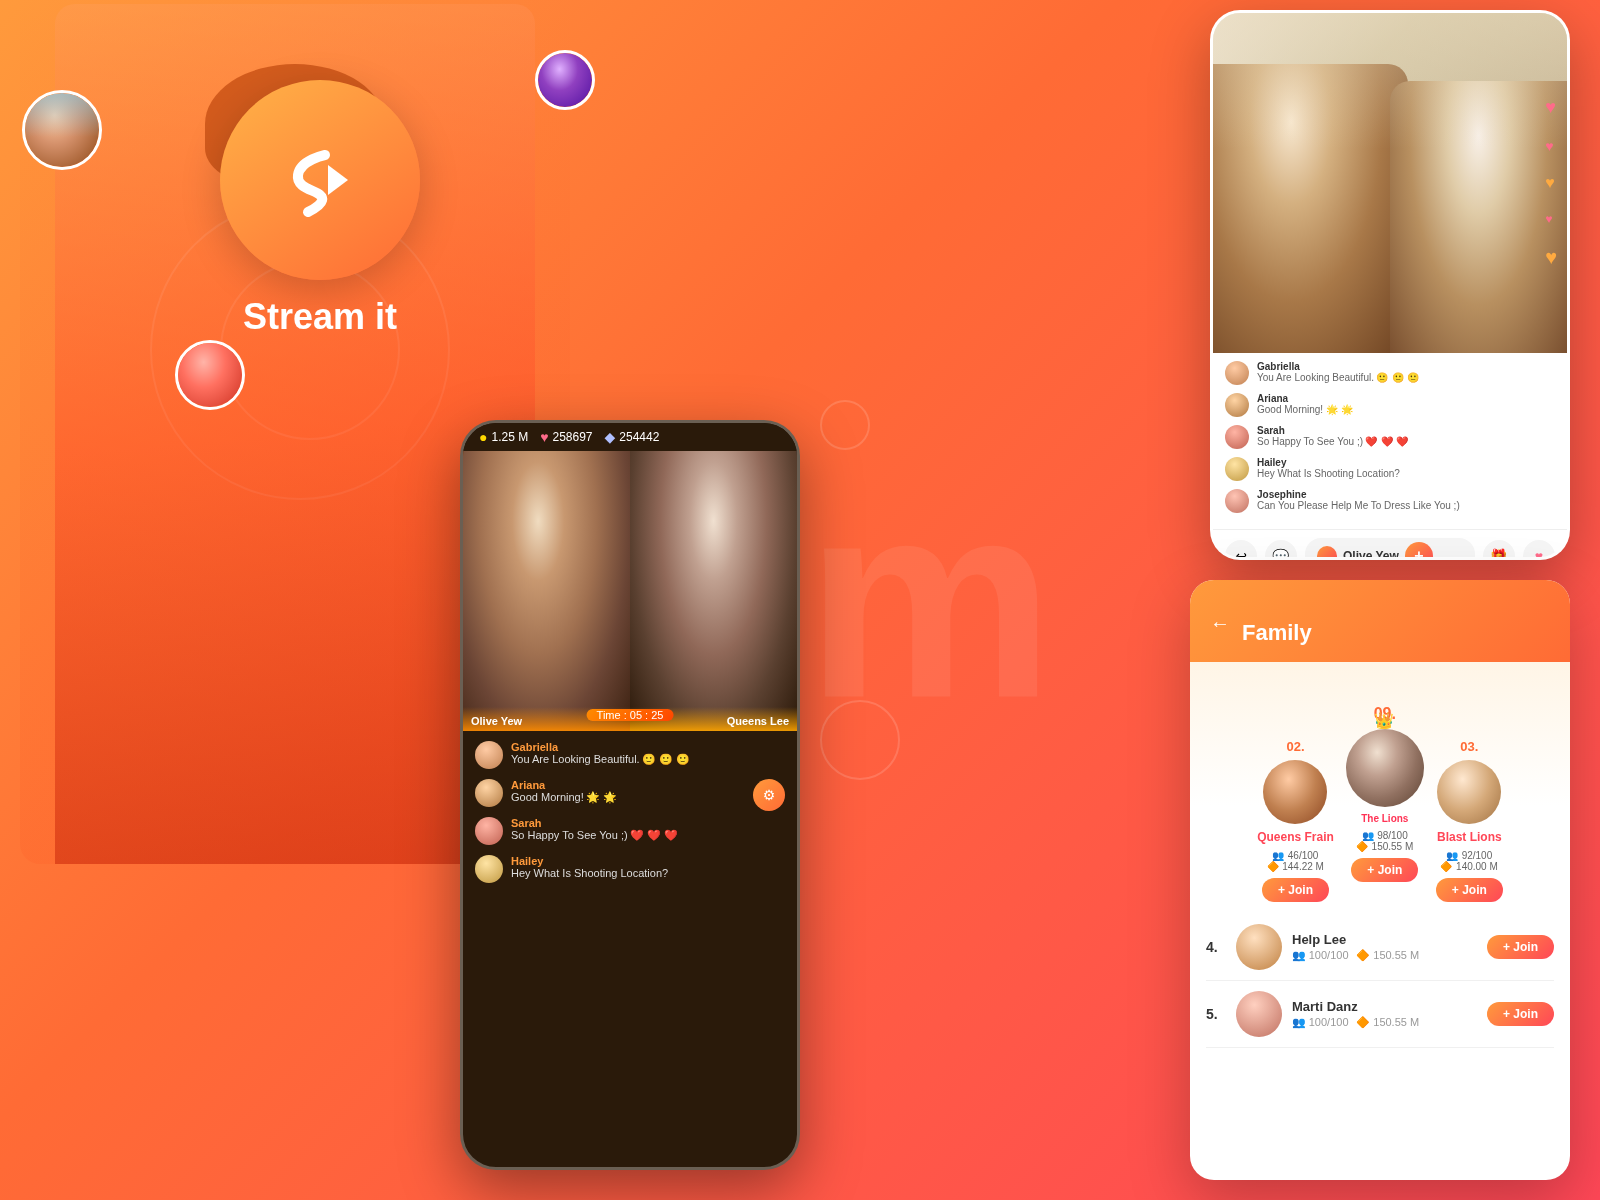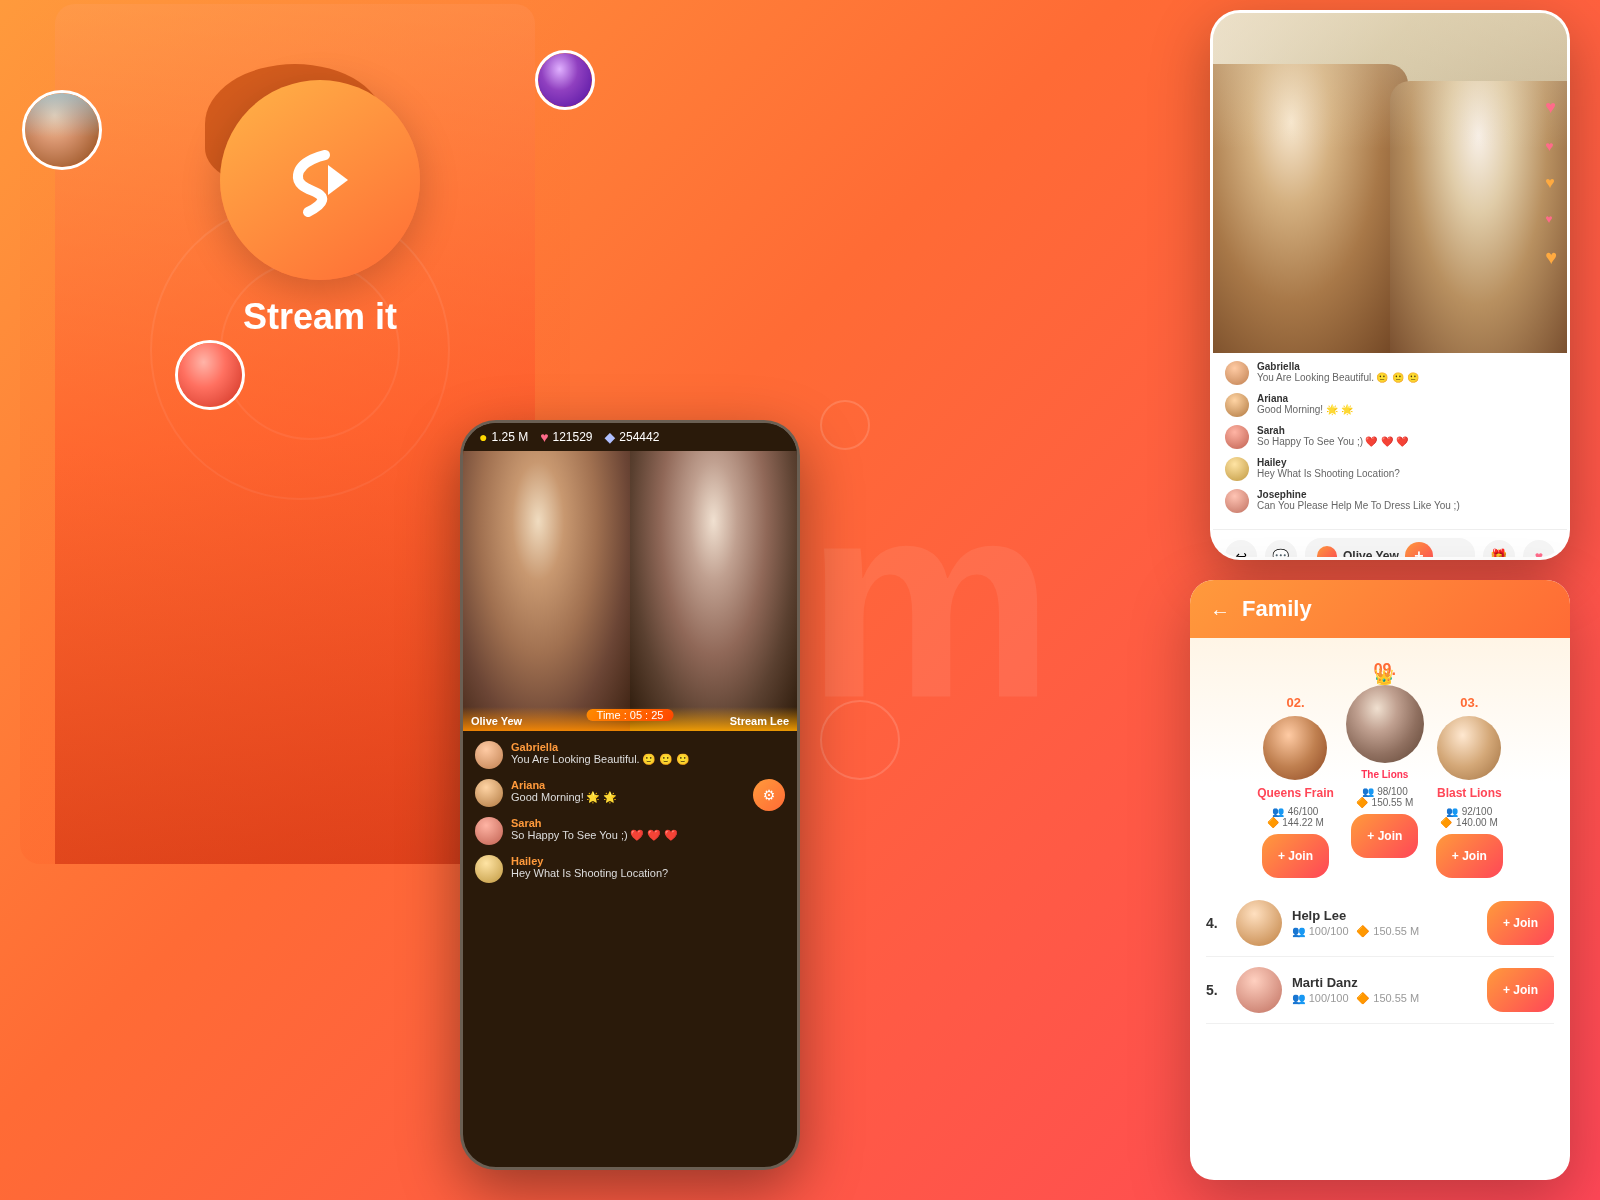--- a/index.html
+++ b/index.html
@@ -399,20 +399,21 @@
     .family-back {
       color: white;
       font-size: 20px;
       cursor: pointer;
     }
 
     .family-title {
       color: white;
       font-size: 22px;
       font-weight: 700;
+      margin-top: 24px;
     }
 
     .podium-area {
       background: linear-gradient(180deg, #fff5e6 0%, #fff 60%);
       padding: 20px 16px 0;
       display: flex;
       align-items: flex-end;
       justify-content: center;
       gap: 12px;
       height: 240px;
@@ -459,21 +460,21 @@
       font-size: 10px;
       color: #666;
       text-align: center;
     }
 
     .join-btn {
       background: linear-gradient(135deg, #ff9a3c, #ff4757);
       color: white;
       border: none;
       border-radius: 16px;
-      padding: 15px 16px;
+      padding: 5px 16px;
       font-size: 12px;
       font-weight: 600;
       cursor: pointer;
       display: flex;
       align-items: center;
       gap: 4px;
     }
 
     .podium-item.first .podium-avatar {
       width: 78px;
@@ -622,37 +623,37 @@
   <div class="phone-battle">
 
 
     <div class="battle-stats">
       <div class="stat-item">
         <span style="color:#ffd700;font-size:14px;">●</span>
         <span>1.25 M</span>
       </div>
       <div class="stat-item">
         <span style="color:#ff6b8a;font-size:14px;">♥</span>
-        <span>121529</span>
+        <span>258697</span>
       </div>
       <div class="stat-item">
         <span style="color:#b0c0ff;font-size:14px;">◆</span>
         <span>254442</span>
       </div>
       <div class="settings-gear">⚙</div>
     </div>
 
     <div class="battle-videos">
       <div class="battle-video-left">
         <div class="fake-photo photo-left-battle" style="width:100%;height:100%;background:radial-gradient(ellipse at 45% 25%, #f0dcc0 0%, #c89870 20%, #a07050 45%, #6b4535 70%, #3a2010 100%);"></div>
         <div class="player-name-left">Olive Yew</div>
       </div>
       <div class="battle-video-right">
         <div class="fake-photo" style="width:100%;height:100%;background:radial-gradient(ellipse at 50% 25%, #f0e0d0 0%, #c0a090 20%, #906858 45%, #5a4030 70%, #2a1808 100%);"></div>
-        <div class="player-name-right">Stream Lee</div>
+        <div class="player-name-right">Queens Lee</div>
       </div>
       <div class="timer-badge">Time : 05 : 25</div>
     </div>
 
     <div class="chat-area">
       <div class="chat-msg">
         <div class="chat-avatar" style="background:radial-gradient(circle at 40% 30%, #ffcba4, #c08050);"></div>
         <div class="chat-content">
           <div class="name">Gabriella</div>
           <div class="message">You Are Looking Beautiful. 🙂 🙂 🙂</div>

